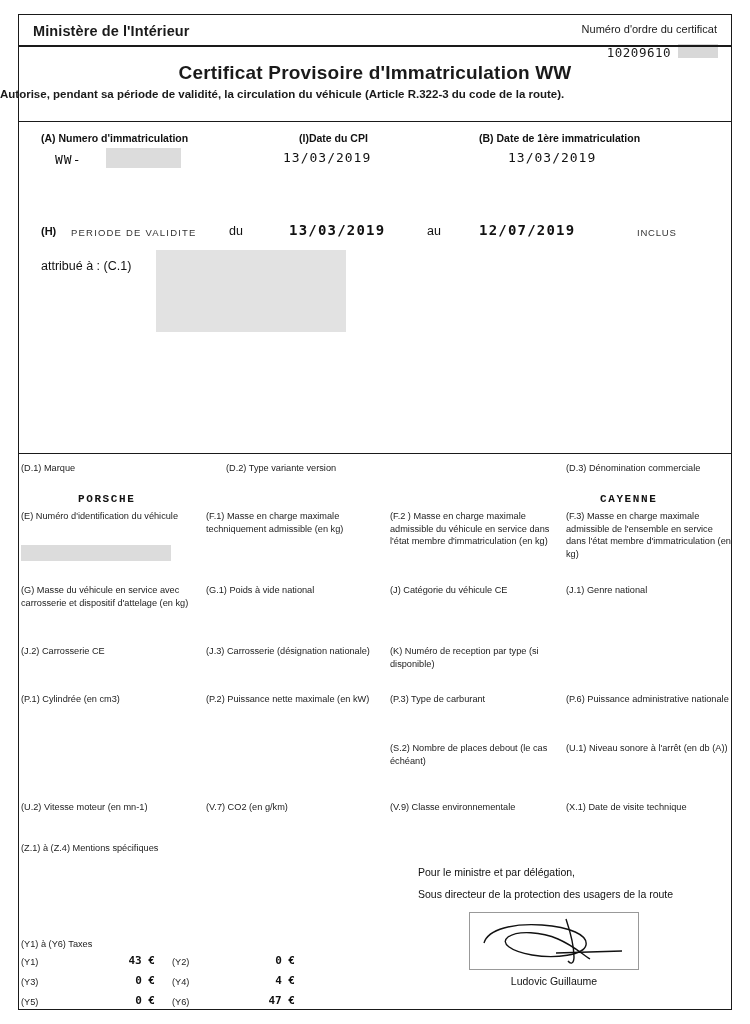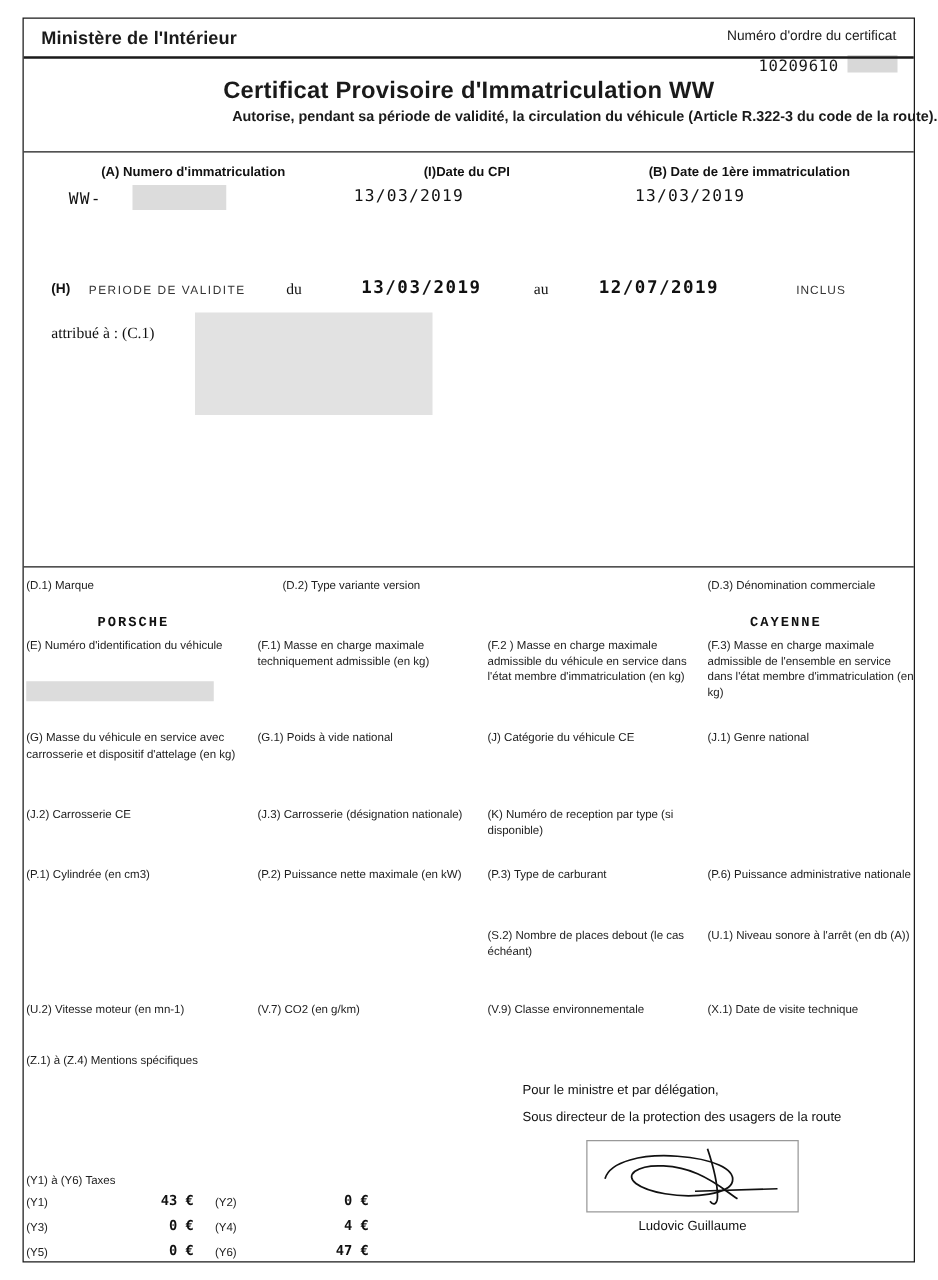--- a/index.html
+++ b/index.html
@@ -82,21 +82,21 @@
     text-align: center;
     font-size: 19px;
     font-weight: bold;
     letter-spacing: 0.2px;
   }
   .subtitle {
     position: absolute;
     left: 0;
     top: 88px;
     width: 750px;
-    text-align: right;
+    text-align: left;
     font-size: 11.5px;
     font-weight: bold;
   }
 
   
   .inner-frame {
     position: absolute;
     left: 19px;
     top: 121px;
     width: 712px;
@@ -104,21 +104,20 @@
     border-top: 1.5px solid #1a1a1a;
     border-bottom: 1.5px solid #1a1a1a;
     box-sizing: border-box;
   }
 
   .fld-label {
     position: absolute;
     font-size: 10.5px;
     font-weight: bold;
     color: #111;
-    margin-left: 40px;
   }
   .fld-value-mono {
     position: absolute;
     font-family: "DejaVu Sans Mono", monospace;
     font-size: 13px;
     letter-spacing: 1px;
     color: #111;
   }
   .redact {
     position: absolute;
@@ -151,21 +150,20 @@
   .h-inclus {
     position: absolute;
     font-size: 9.5px;
     letter-spacing: 0.8px;
     color: #333;
   }
   .attrib {
     position: absolute;
     font-size: 12.5px;
     color: #111;
-    font-family: Liberation Serif, serif;
   }
 
   
   .grid-label {
     position: absolute;
     font-size: 9.2px;
     color: #222;
     line-height: 12.5px;
   }
   .grid-value {

